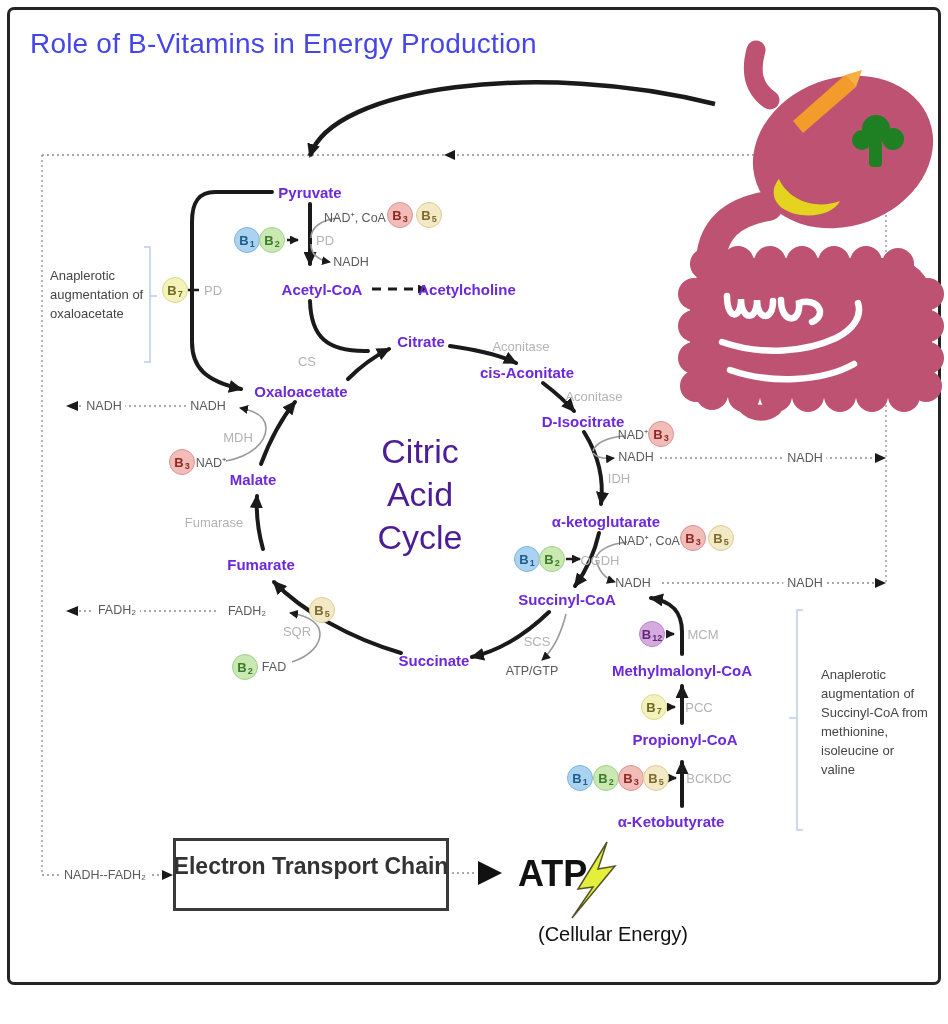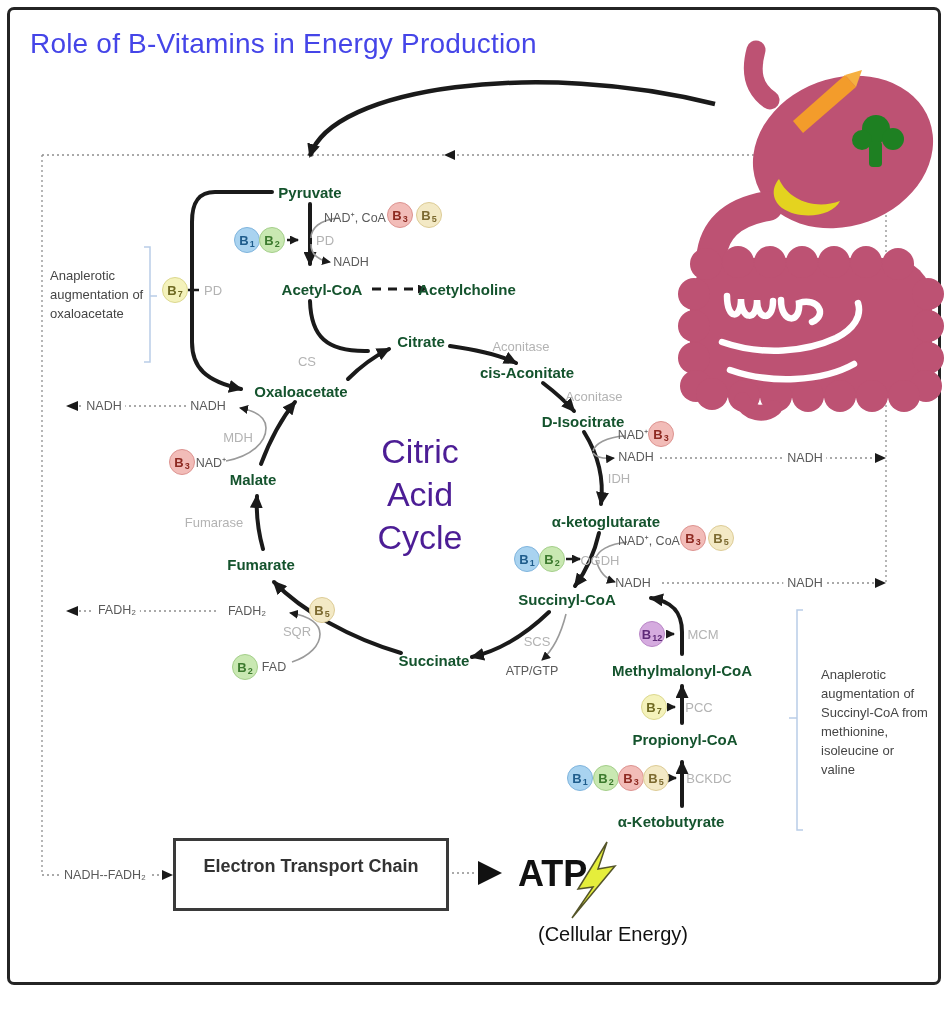--- a/index.html
+++ b/index.html
@@ -1,39 +1,39 @@
 <!DOCTYPE html>
 <html><head>
 <meta charset="utf-8">
 <style>
   html,body{margin:0;padding:0;background:#fff;}
   #page{position:relative;width:948px;height:992px;background:#fff;overflow:hidden;
         font-family:"Liberation Sans",sans-serif;}
   #frame{position:absolute;left:7px;top:7px;right:7px;bottom:7px;border:3px solid #242424;border-radius:7px;pointer-events:none;}
   #title{position:absolute;left:30px;top:28px;font-size:28px;font-weight:500;color:#4545e8;letter-spacing:.2px;}
   svg.layer{position:absolute;left:0;top:0;}
-  .lbl{position:absolute;transform:translate(-50%,-50%);font-size:15px;font-weight:bold;color:#14532d;white-space:nowrap;}
+  .lbl{position:absolute;transform:translate(-50%,-50%);font-size:15px;font-weight:bold;color:#6d28d9;white-space:nowrap;}
   .enz{position:absolute;transform:translate(-50%,-50%);font-size:13px;color:#b3b3b3;white-space:nowrap;}
   .cof{position:absolute;transform:translate(-50%,-50%);font-size:12.5px;color:#5a5a5a;white-space:nowrap;}
   .bgw{background:#fff;padding:0 4px;}
   .center-ttl{position:absolute;transform:translate(-50%,-50%);font-size:34px;color:#4c1d95;white-space:nowrap;}
   .ann{position:absolute;font-size:13px;color:#454545;line-height:19px;}
   .chip{position:absolute;width:26px;height:26px;border-radius:50%;transform:translate(-50%,-50%);
         display:flex;align-items:center;justify-content:center;font-weight:bold;font-size:13px;line-height:1;box-sizing:border-box;}
   .chip .bn{font-size:9px;position:relative;top:4px;margin-left:1px;}
   .chip.sm{width:23px;height:23px;font-size:11.5px;}
   .chip.sm .bn{font-size:8px;top:3px;}
   .b1{background:#a9d3f0;border:1.5px solid #7fb4dd;color:#1f5d8c;}
   .b2{background:#c9e8b2;border:1.5px solid #a4cf8a;color:#3c7a2e;}
   .b3{background:#f2bcb8;border:1.5px solid #dd9390;color:#8e2a22;}
   .b5{background:#f3e9c5;border:1.5px solid #ddcc96;color:#7c6a30;}
   .b7{background:#f4f2bb;border:1.5px solid #dcd88e;color:#6f6a22;}
   .b12{background:#d5abdf;border:1.5px solid #b986c7;color:#5e2a78;}
   #etcbox{position:absolute;left:173px;top:838px;width:276px;height:73px;border:3px solid #3a3a3a;background:#fff;box-sizing:border-box;}
-  #etclbl{position:absolute;left:311px;top:866px;transform:translate(-50%,-50%);font-size:18px;font-weight:600;color:#333;white-space:nowrap;}
+  #etclbl{position:absolute;left:311px;top:866px;transform:translate(-50%,-50%);font-size:23px;font-weight:600;color:#333;white-space:nowrap;}
   #atplbl{position:absolute;left:518px;top:874px;transform:translate(0,-50%);font-size:36px;font-weight:700;color:#111;}
   #cellular{position:absolute;left:613px;top:934px;transform:translate(-50%,-50%);font-size:20px;color:#111;white-space:nowrap;}
   #citation{position:absolute;left:28px;top:982px;font-size:12.5px;color:#222;}
   #citation .it{font-style:italic;}
 </style>
 </head>
 <body>
 
 <div id="page">
   <div id="frame"></div>

